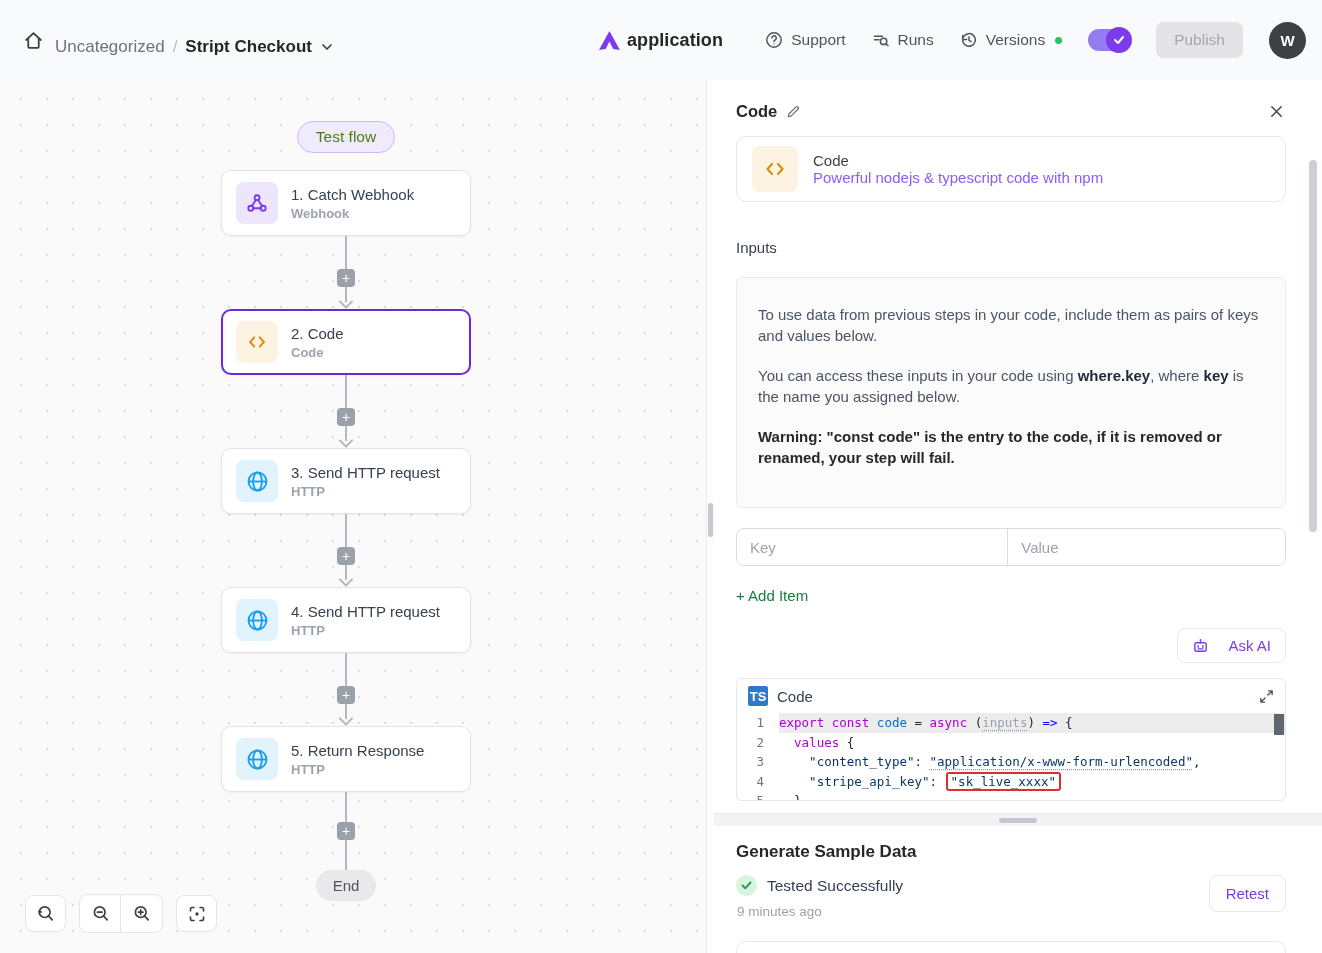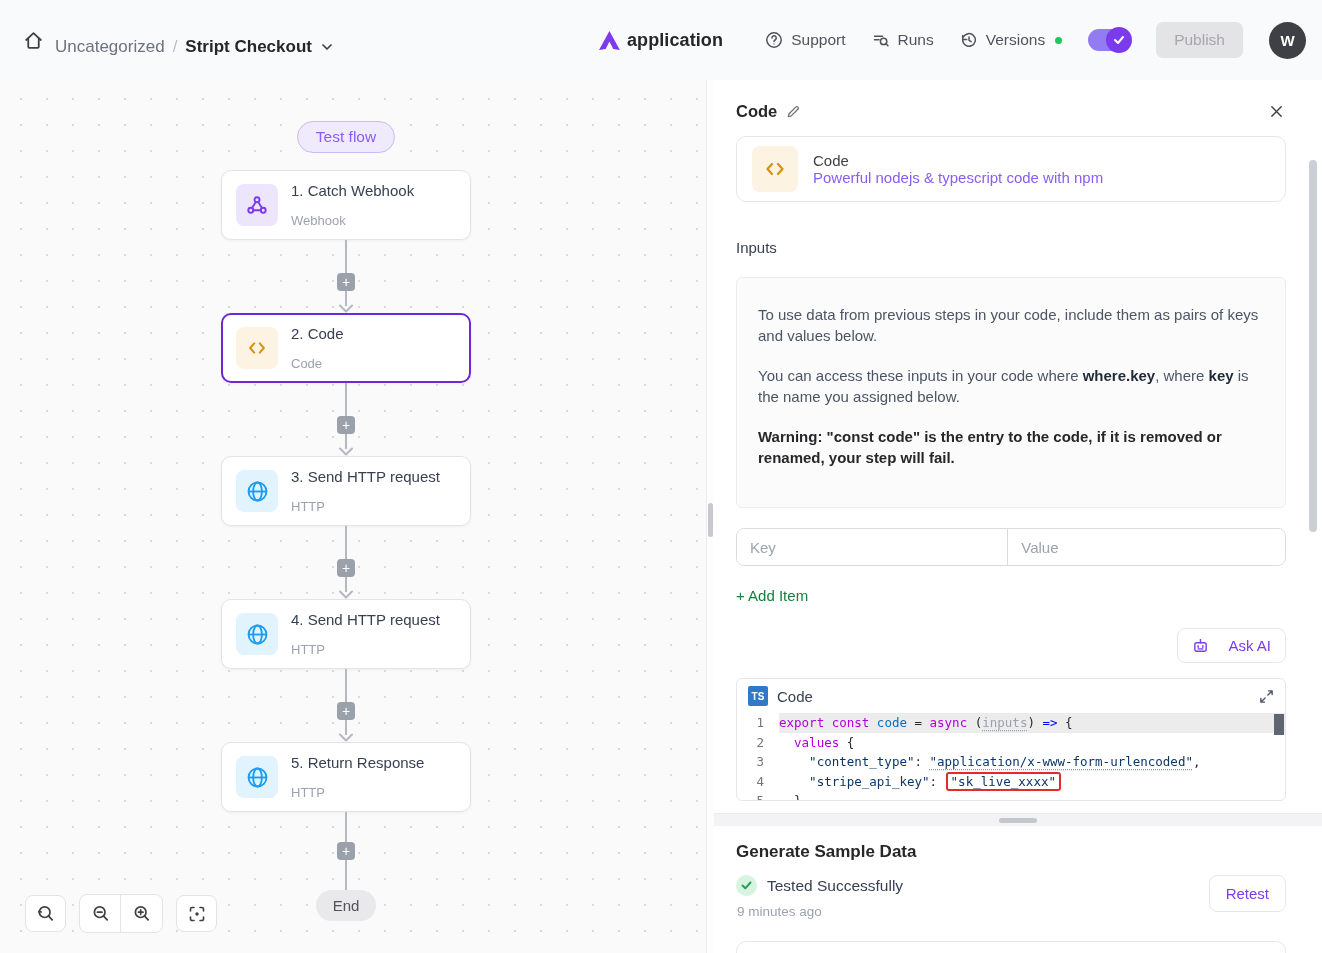--- a/index.html
+++ b/index.html
@@ -28,29 +28,29 @@
   .main { display:flex; height:873px; }
   .canvas { width:706px; position:relative; background-color:#fafafa;
     background-image: radial-gradient(circle, #d9d9de 1.3px, transparent 1.4px);
     background-size: 26px 26px; background-position: 8px 6px; overflow:hidden; }
   .v-divider { width:8px; background:#fdfdfd; border-left:1px solid #ededf0; position:relative; }
   .v-divider .vd-handle { position:absolute; top:423px; left:1px; width:5px; height:34px; background:#c6c9cf; border-radius:3px; cursor:col-resize; }
   .panel { flex:1; background:#fff; position:relative; padding:22px 36px 0 22px; overflow:hidden; }
 
   
   .flow { position:absolute; left:0; right:14px; top:0; display:flex; flex-direction:column; align-items:center; padding-top:41px; }
-  .test-flow-btn { background:#f0eafd; border:1px solid #cdb9f6; color:#8b5cf6; font-size:15.5px; padding:6px 18px; border-radius:17px; cursor:pointer; font-family:inherit; margin-bottom:17px; }
+  .test-flow-btn { background:#f0eafd; border:1px solid #cdb9f6; color:#4d7c0f; font-size:15.5px; padding:6px 18px; border-radius:17px; cursor:pointer; font-family:inherit; margin-bottom:17px; }
   .step-card { width:250px; min-height:66px; background:#fff; border:1px solid #e4e4e7; border-radius:10px; display:flex; align-items:center; gap:13px; padding:11px 14px; box-shadow:0 1px 3px rgba(0,0,0,.05); cursor:pointer; }
   .step-card.selected { border:2px solid #6d28d9; padding:10px 13px; }
   .step-icon { width:42px; height:42px; border-radius:8px; display:flex; align-items:center; justify-content:center; flex-shrink:0; }
   .step-icon.webhook { background:#ece5fc; }
   .step-icon.code { background:#fcf3e3; }
   .step-icon.http { background:#e1f3fd; }
   .step-title { font-size:15px; color:#374151; }
-  .step-sub { font-size:13px; color:#9ca3af; margin-top:14px; }
+  .step-sub { font-size:13px; color:#9ca3af; margin-top:3px;font-weight:bold; }
   .connector { display:flex; flex-direction:column; align-items:center; }
   .c-line { width:2px; background:#b3b8c1; }
   .plus-btn { width:18px; height:18px; background:#9aa1ab; border:none; border-radius:4px; color:#fff; font-size:14px; line-height:1; display:flex; align-items:center; justify-content:center; cursor:pointer; padding:0; }
   .arrowhead { margin-top:-2px; }
   .end-pill { background:#e9e9eb; color:#52525b; font-size:15px; padding:7px 17px; border-radius:17px; }
 
   .canvas-controls { position:absolute; left:25px; bottom:20px; display:flex; gap:13px; align-items:center; }
   .ctrl-btn { width:41px; height:37px; background:#fff; border:1px solid #e4e4e7; border-radius:8px; display:flex; align-items:center; justify-content:center; cursor:pointer; }
   .ctrl-group { display:flex; background:#fff; border:1px solid #e4e4e7; border-radius:8px; }
   .ctrl-group .ctrl-btn { border:none; background:transparent; }
@@ -77,21 +77,21 @@
   .kv-row input { border:none; outline:none; font-size:15px; font-family:inherit; color:#374151; padding:0 13px; }
   .kv-row input::placeholder { color:#9ca3af; }
   .kv-key { width:49.5%; border-right:1px solid #d9dbe0 !important; }
   .kv-value { flex:1; }
   .add-item { color:#15803d; font-size:15px; background:none; border:none; cursor:pointer; font-family:inherit; padding:0; margin-bottom:24px; display:block; }
   .askai-row { display:flex; justify-content:flex-end; margin-bottom:15px; }
   .askai-btn { display:flex; align-items:center; gap:19px; border:1px solid #e5e7eb; border-radius:8px; background:#fff; color:#7c3aed; font-size:15px; padding:8px 14px; cursor:pointer; font-family:inherit; }
 
   .code-block { border:1px solid #e5e7eb; border-radius:6px; overflow:hidden; }
   .code-header { display:flex; align-items:center; gap:9px; padding:7px 11px; }
-  .ts-badge { width:20px; height:20px; background:#3178c6; color:#fff; font-size:10px; font-weight:700; border-radius:2px; display:flex; align-items:center; justify-content:center; }
+  .ts-badge { width:20px; height:20px; background:#3178c6; color:#fff; font-size:13px; font-weight:700; border-radius:2px; display:flex; align-items:center; justify-content:center; }
   .code-label { font-size:15px; color:#374151; }
   .code-expand { margin-left:auto; background:none; border:none; cursor:pointer; display:flex; }
   .code-editor { position:relative; font-family:"DejaVu Sans Mono", monospace; font-size:12.5px; line-height:19.5px; height:87px; overflow:hidden; }
   .code-row { display:flex; white-space:pre; }
   .gutter { width:42px; text-align:right; padding-right:15px; color:#6e7781; flex-shrink:0; }
   .code-content { flex:1; }
   .code-row.active .code-content { background:#ececec; }
   .tok.kw { color:#af00db; } .tok.var { color:#0070c1; } .tok.arrow { color:#0000ff; }
   .tok.pl { color:#24292f; } .tok.str { color:#0b3668; }
   .tok.param { color:#9aa2b1; text-decoration:underline dotted; text-underline-offset:3px; }
@@ -392,21 +392,21 @@
         <div>
           <div class="sic-title">Code</div>
           <div class="sic-desc">Powerful nodejs &amp; typescript code with npm</div>
         </div>
       </div>
 
       <div class="inputs-heading">Inputs</div>
 
       <div class="info-box">
         <p><span>To use data from previous steps in your code, include them as pairs of keys and values below.</span></p>
-        <p><span>You can access these inputs in your code where </span><b>where.key</b><span>, where </span><b>key</b><span> is the name you assigned below.</span></p>
+        <p><span>You can access these inputs in your code using </span><b>where.key</b><span>, where </span><b>key</b><span> is the name you assigned below.</span></p>
         <p class="warning">Warning: "const code" is the entry to the code, if it is removed or renamed, your step will fail.</p>
       </div>
 
       <div class="kv-row">
         <input class="kv-key" type="text" placeholder="Key" style="">
         <input class="kv-value" type="text" placeholder="Value" style="">
       </div>
 
       <button class="add-item">+ Add Item</button>
 

